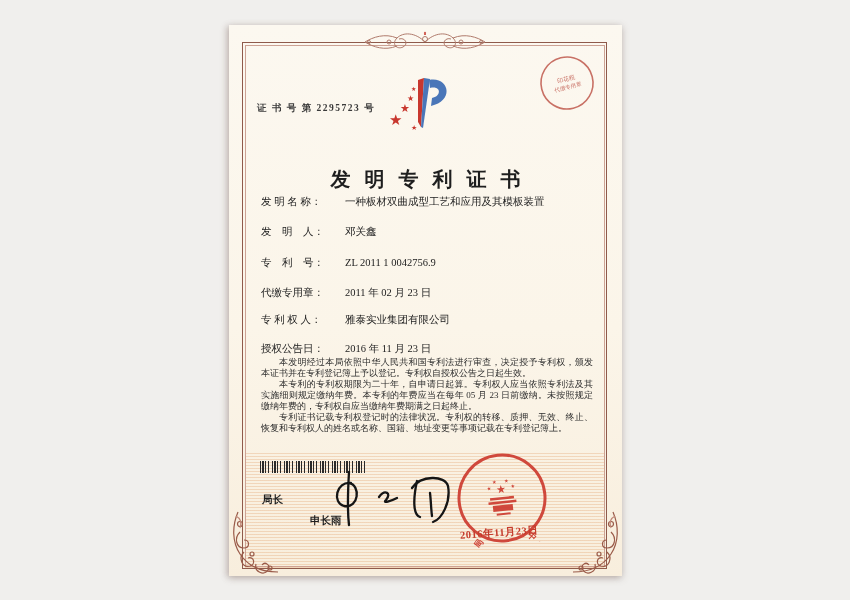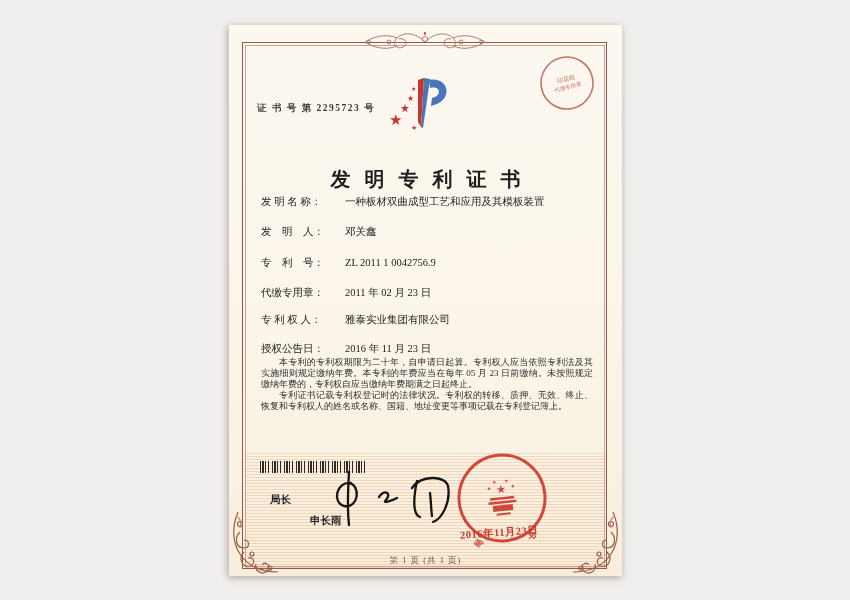--- a/index.html
+++ b/index.html
@@ -50,21 +50,21 @@
   }
   .paras p { text-indent:2em; }
   .barcode {
     position:absolute; left:31px; top:436px; width:108px; height:12px;
     background:repeating-linear-gradient(90deg,
       #2b2b2b 0 1px, transparent 1px 2px,
       #2b2b2b 2px 4px, transparent 4px 5px,
       #2b2b2b 5px 6px, transparent 6px 8px,
       #2b2b2b 8px 9px, transparent 9px 12px);
   }
-  .director-label { position:absolute; left:33px; top:468px; font-size:10.5px; font-weight:700; color:#1f1f1f;margin-left:8px; }
+  .director-label { position:absolute; left:33px; top:468px; font-size:10.5px; font-weight:700; color:#1f1f1f; }
   .director-name  { position:absolute; left:33px; top:489px; font-size:10.5px; font-weight:700; color:#1f1f1f;margin-left:48px; }
   .signature { position:absolute; left:92px; top:442px; }
   .office-seal { position:absolute; left:226px; top:426px; width:94px; height:94px; transform:rotate(-6deg); }
   .seal-date {
     position:absolute; left:231px; top:501px; font-size:10.5px; font-weight:700;
     color:#c53b2c; letter-spacing:0.5px; transform:rotate(-4deg);
   }
   .footer {
     position:absolute; left:0; right:0; top:530px; text-align:center;
     font-size:8.5px; letter-spacing:1px; color:#6b5648;
@@ -145,20 +145,21 @@
       <span class="flabel">代缴专用章：</span><span class="fvalue">2011 年 02 月 23 日</span>
     </div>
     <div class="field" style="top:288px">
       <span class="flabel">专 利 权 人：</span><span class="fvalue">雅泰实业集团有限公司</span>
     </div>
     <div class="field" style="top:317px">
       <span class="flabel">授权公告日：</span><span class="fvalue">2016 年 11 月 23 日</span>
     </div>
 
     <div class="paras">
+      <p>本发明经过本局依照中华人民共和国专利法进行审查，决定授予专利权，颁发本证书并在专利登记簿上予以登记。专利权自授权公告之日起生效。</p>
       <p>本专利的专利权期限为二十年，自申请日起算。专利权人应当依照专利法及其实施细则规定缴纳年费。本专利的年费应当在每年 05 月 23 日前缴纳。未按照规定缴纳年费的，专利权自应当缴纳年费期满之日起终止。</p>
       <p>专利证书记载专利权登记时的法律状况。专利权的转移、质押、无效、终止、恢复和专利权人的姓名或名称、国籍、地址变更等事项记载在专利登记簿上。</p>
     </div>
 
     <div class="barcode"></div>
 
     <div class="director-label">局长</div>
     <div class="director-name">申长雨</div>
 
     <svg class="signature" width="140" height="68" viewBox="0 0 140 68">
@@ -190,21 +191,20 @@
           <rect x="35" y="46" width="24" height="2.5"></rect>
           <rect x="33" y="50" width="28" height="2.5"></rect>
           <rect x="37" y="54" width="20" height="6"></rect>
           <rect x="40" y="62" width="14" height="2"></rect>
         </g>
       </svg>
     </div>
 
     <div class="seal-date">2016年11月23日</div>
 
-    <div class="footer">第 1 页 (共 1 页)</div>
 
     <svg class="corner-bl" width="54" height="74" viewBox="0 0 54 74">
       <g fill="none" stroke="#9a5b49" stroke-width="1.2">
         <path d="M8,10 C2,24 2,40 10,52 C18,64 32,70 48,70"></path>
         <path d="M10,30 C4,36 6,46 14,46 C20,46 20,38 14,38"></path>
         <path d="M14,50 C8,56 12,66 20,64 C26,62 24,54 18,56"></path>
         <path d="M26,62 C24,70 34,74 38,68 C41,63 35,59 32,63"></path>
         <circle cx="10" cy="22" r="2.5"></circle>
         <circle cx="22" cy="52" r="2"></circle>
         <circle cx="40" cy="66" r="2"></circle>

